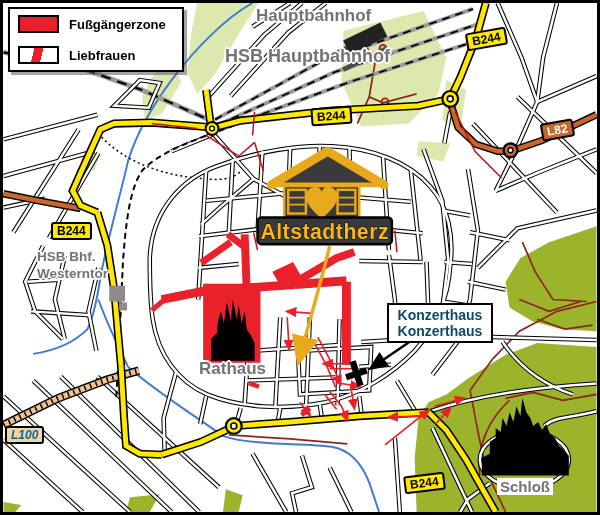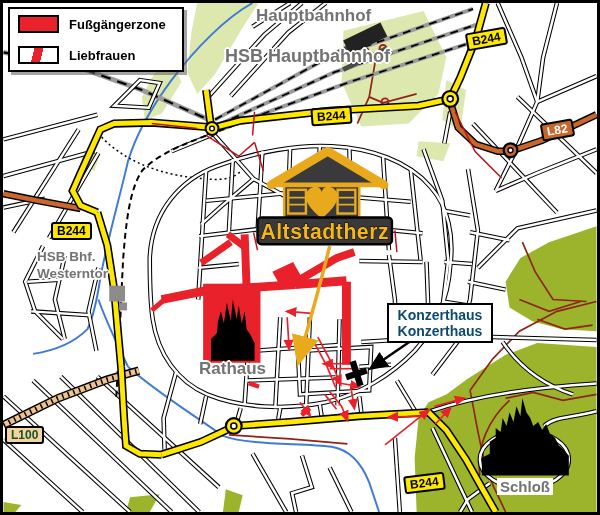--- a/index.html
+++ b/index.html
@@ -29,21 +29,21 @@
   }
 
   
   .badge {
     position:absolute; display:inline-block; box-sizing:border-box;
     border:2px solid #000; border-radius:3px;
     font-weight:bold; font-size:12px; line-height:14px; padding:0 4px;
     background:#FFE800; color:#000; transform-origin:center;
   }
   .badge.orange { background:#C8662B; color:#fff; }
-  .badge.tan    { background:#F4D3A0; color:#14532d; }
+  .badge.tan    { background:#F4D3A0; color:#0369a1;font-style:italic; }
   .b-ne  { left:463px; top:27px;  transform:rotate(-10deg); }
   .b-n   { left:308px; top:104px; transform:rotate(-4deg); }
   .b-w   { left:48px;  top:219px; }
   .b-s   { left:401px; top:471px; transform:rotate(-7deg); }
   .b-l82 { left:538px; top:118px; transform:rotate(-10deg); }
   .b-l100{ left:2px;   top:423px; }
 
   
   .legend {
     position:absolute; left:5px; top:4px; width:156px;

